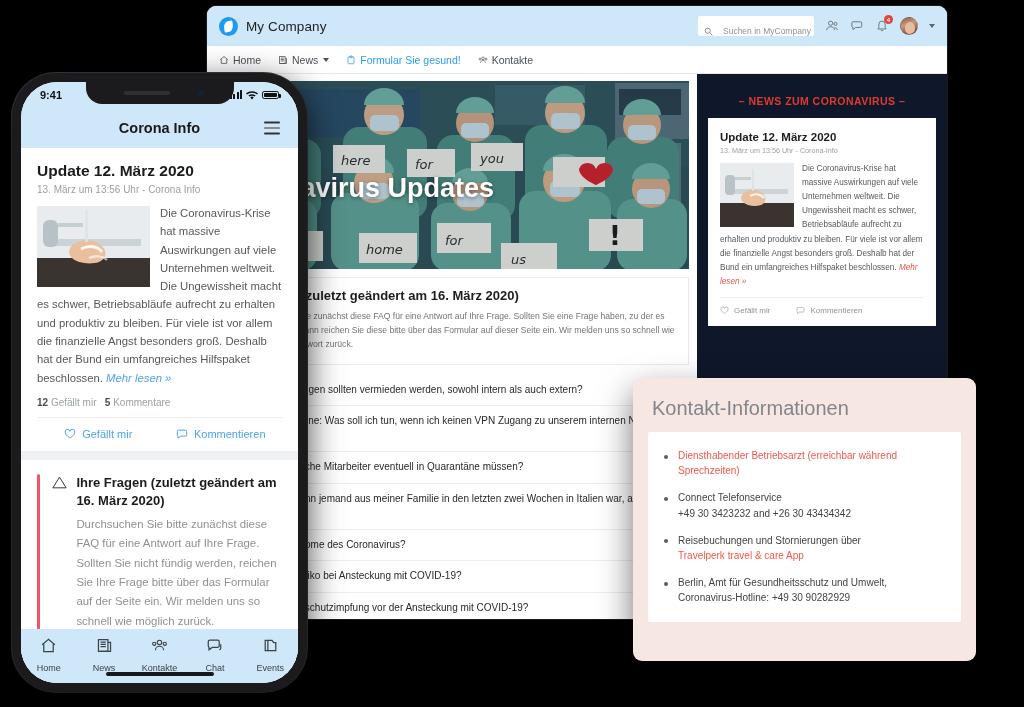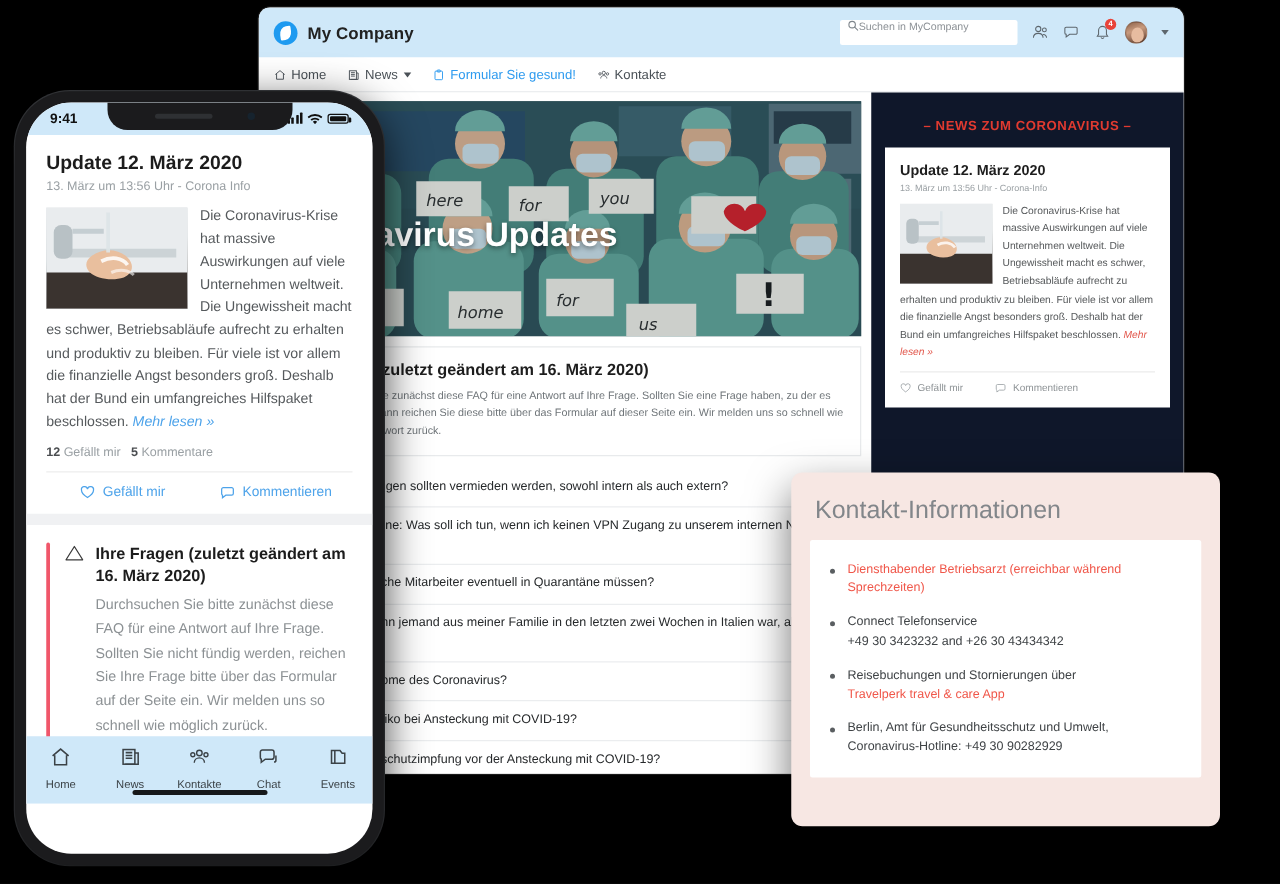--- a/index.html
+++ b/index.html
@@ -30,25 +30,25 @@
   .brand-logo {
     width: 19px; height: 19px; border-radius: 50%;
     background: #1e9af0; position: relative; flex:none;
   }
   .brand-logo::after {
     content:""; position:absolute; left:5px; top:4px;
     width: 9px; height: 11px; background:#fff;
     border-radius: 60% 10% 60% 10%;
     transform: rotate(-8deg);
   }
-  .brand-name { font-size: 13.5px; font-weight: 700; color:#222; letter-spacing:.1px;}
+  .brand-name { font-size: 13.5px; font-weight: 400; color:#222; letter-spacing:.1px;}
   .dw-header-right { margin-left:auto; display:flex; align-items:center; gap:11px; }
   .searchbox {
-    width: 142px; height: 20px; background:#fff; border-radius:2px;
-    display:flex; align-items:flex-start; gap:0; padding:0 6px;
+    width: 116px; height: 20px; background:#fff; border-radius:2px;
+    display:flex; align-items:flex-end; gap:10px; padding:0 6px;
   }
   .searchbox .sicon { width:9px; height:9px; flex:none; }
   .searchbox .sicon svg { display:block; }
   .searchbox .sph { font-size:8.5px; color:#8d9297; white-space:nowrap; }
   .hicon { width:14px; height:14px; color:#4b5358; position:relative; }
   .hicon svg { display:block; width:14px; height:14px; }
   .badge {
     position:absolute; right:-4px; top:-4px;
     background:#e8433a; color:#fff; font-size:6px;
     min-width:9px; height:9px; border-radius:5px;
@@ -499,20 +499,28 @@
             <svg width="12" height="9" viewBox="0 0 14 10" fill="#111">
                 <path d="M7 9.6 5 7.2a3 3 0 0 1 4 0z"></path>
                 <path d="M7 0a11 11 0 0 0-7 2.5l1.2 1.4A9 9 0 0 1 7 1.8a9 9 0 0 1 5.8 2.1L14 2.5A11 11 0 0 0 7 0z"></path>
                 <path d="M7 3.5a7 7 0 0 0-4.2 1.4L4 6.2A5 5 0 0 1 7 5.2a5 5 0 0 1 3 1l1.2-1.3A7 7 0 0 0 7 3.5z"></path>
               </svg>
           </span>
           <span class="batt"></span>
         </div>
       </div>
 
+      <div class="appbar">
+        <div class="title">Corona Info</div>
+        <div class="burger">
+            <i></i>
+            <i></i>
+            <i></i>
+          </div>
+      </div>
 
       <div class="appcontent">
         <div class="post">
           <h2>Update 12. März 2020</h2>
           <div class="meta">13. März um 13:56 Uhr - Corona Info</div>
           <div class="post-thumb">
             <svg width="113" height="81" viewBox="0 0 113 81" preserveAspectRatio="none" style="display:block">
               <rect width="113" height="81" fill="#e9ecee"></rect>
               <rect y="52" width="113" height="29" fill="#3a332f"></rect>
               <rect x="8" y="33" width="96" height="7" fill="#ccd3d6"></rect>

